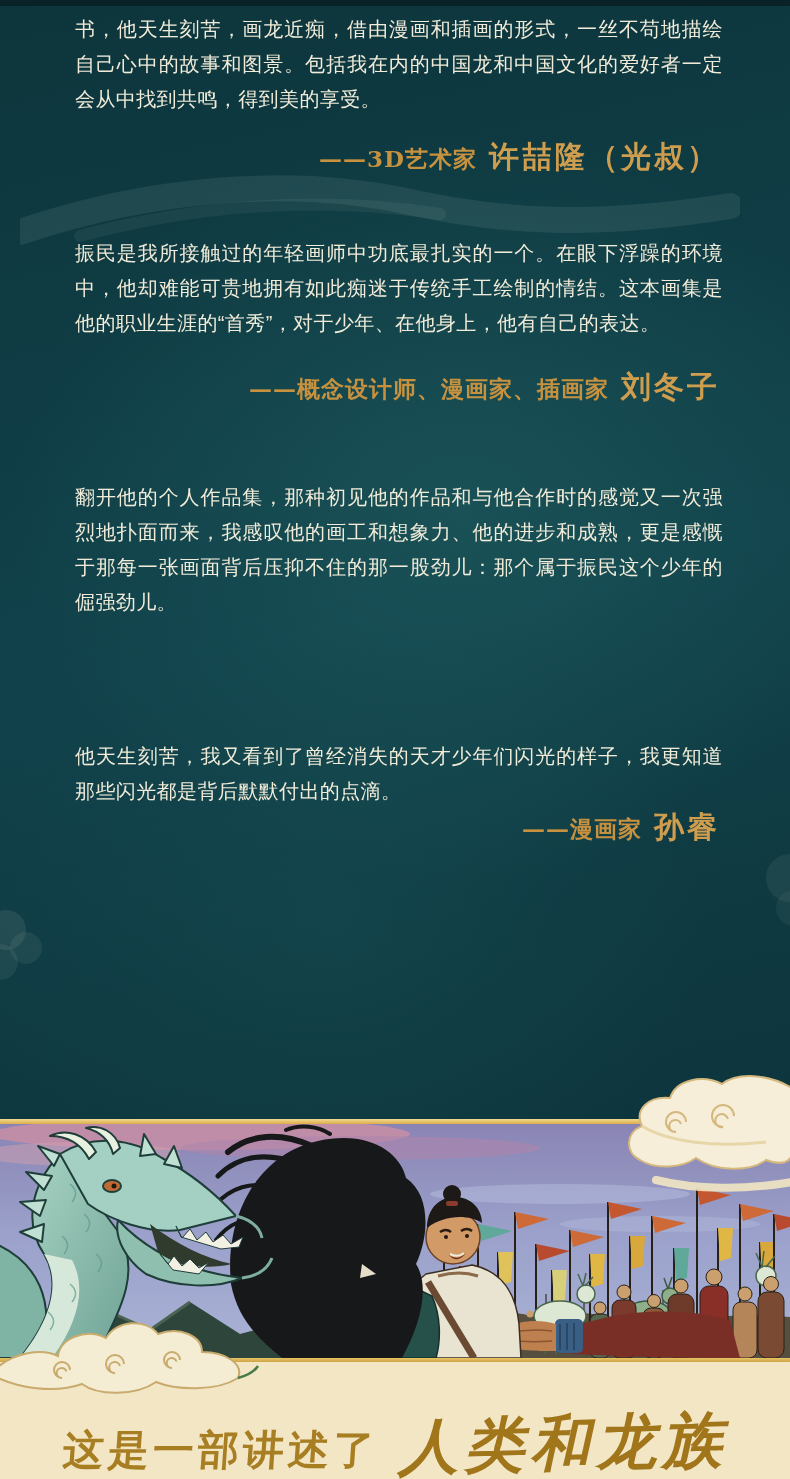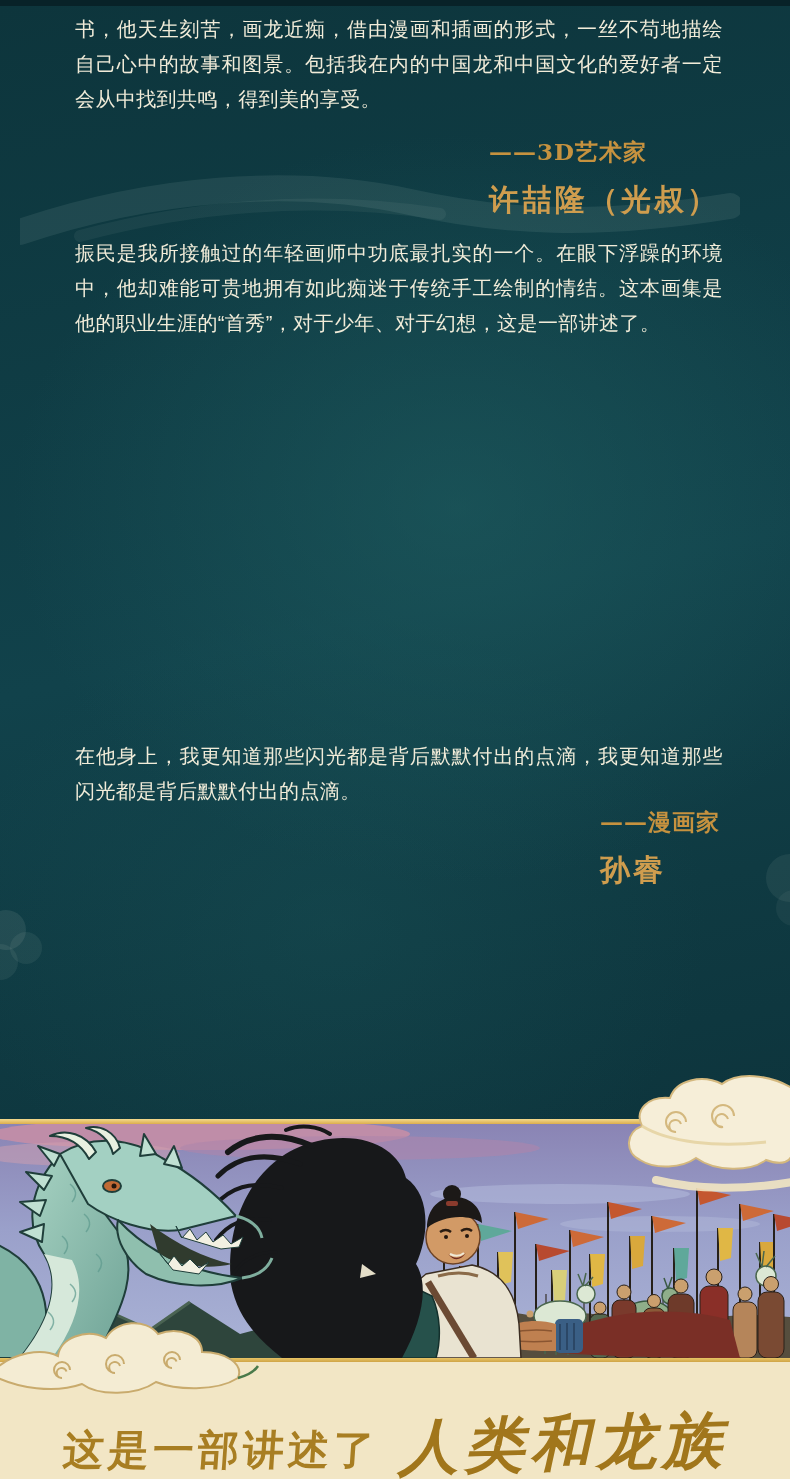--- a/index.html
+++ b/index.html
@@ -16,21 +16,21 @@
     position:absolute;left:75px;width:648px;
     color:#f1ecd9;font-size:20px;line-height:35px;letter-spacing:.4px;
     text-align:justify;text-justify:inter-ideograph;margin:0;
   }
   .q1{top:6px;}  .q2{top:230px;}  .q3{top:474px;}  .q4{top:733px;}  .q5{top:908px;}
   
   .attr{
     position:absolute;right:70px;display:flex;align-items:baseline;gap:12px;
     white-space:nowrap;color:#c9984a;
   }
-  .a1{top:131px;flex-direction:column;} .a2{top:361px;} .a3{top:629px;} .a4{top:801px;flex-direction:column;} .a5{top:989px;}
+  .a1{top:131px;} .a2{top:361px;} .a3{top:629px;} .a4{top:801px;} .a5{top:989px;}
   .attr .prefix{
     font-family:"DejaVu Serif","Liberation Serif",serif;
     font-weight:bold;font-size:23px;letter-spacing:1px;color:#c6923f;
   }
   .attr .name{
     font-family:Liberation Serif, serif;
     font-weight:bold;font-size:30px;letter-spacing:3px;color:#cf9d4e;
   }
   
   .bg-orn{position:absolute;pointer-events:none;}
@@ -77,24 +77,29 @@
     <circle cx="36" cy="28" r="24" fill="rgba(205,220,210,0.08)"></circle>
     <circle cx="40" cy="58" r="18" fill="rgba(205,220,210,0.06)"></circle>
   </svg>
 
   <p class="quote q1">书，他天生刻苦，画龙近痴，借由漫画和插画的形式，一丝不苟地描绘自己心中的故事和图景。包括我在内的中国龙和中国文化的爱好者一定会从中找到共鸣，得到美的享受。</p>
   <div class="attr a1">
     <span class="prefix">——3D艺术家</span>
     <span class="name">许喆隆（光叔）</span>
   </div>
 
-  <p class="quote q2">振民是我所接触过的年轻画师中功底最扎实的一个。在眼下浮躁的环境中，他却难能可贵地拥有如此痴迷于传统手工绘制的情结。这本画集是他的职业生涯的“首秀”，对于少年、对于幻想，这是一部讲述了。</p>
-
-
-  <p class="quote q4">在他身上，我更知道那些闪光都是背后默默付出的点滴，我更知道那些闪光都是背后默默付出的点滴。</p>
+  <p class="quote q2">振民是我所接触过的年轻画师中功底最扎实的一个。在眼下浮躁的环境中，他却难能可贵地拥有如此痴迷于传统手工绘制的情结。这本画集是他的职业生涯的“首秀”，对于少年、在他身上，他有自己的表达。</p>
+  <div class="attr a2">
+    <span class="prefix">——概念设计师、漫画家、插画家</span>
+    <span class="name">刘冬子</span>
+  </div>
+
+  <p class="quote q3">翻开他的个人作品集，那种初见他的作品和与他合作时的感觉又一次强烈地扑面而来，我感叹他的画工和想象力、他的进步和成熟，更是感慨于那每一张画面背后压抑不住的那一股劲儿：那个属于振民这个少年的倔强劲儿。</p>
+
+  <p class="quote q4">他天生刻苦，我又看到了曾经消失的天才少年们闪光的样子，我更知道那些闪光都是背后默默付出的点滴。</p>
   <div class="attr a4">
     <span class="prefix">——漫画家</span>
     <span class="name">孙睿</span>
   </div>
 
 
   <div class="gold-line-top"></div>
 
   <svg class="banner" viewBox="0 0 790 234">
     <defs>

